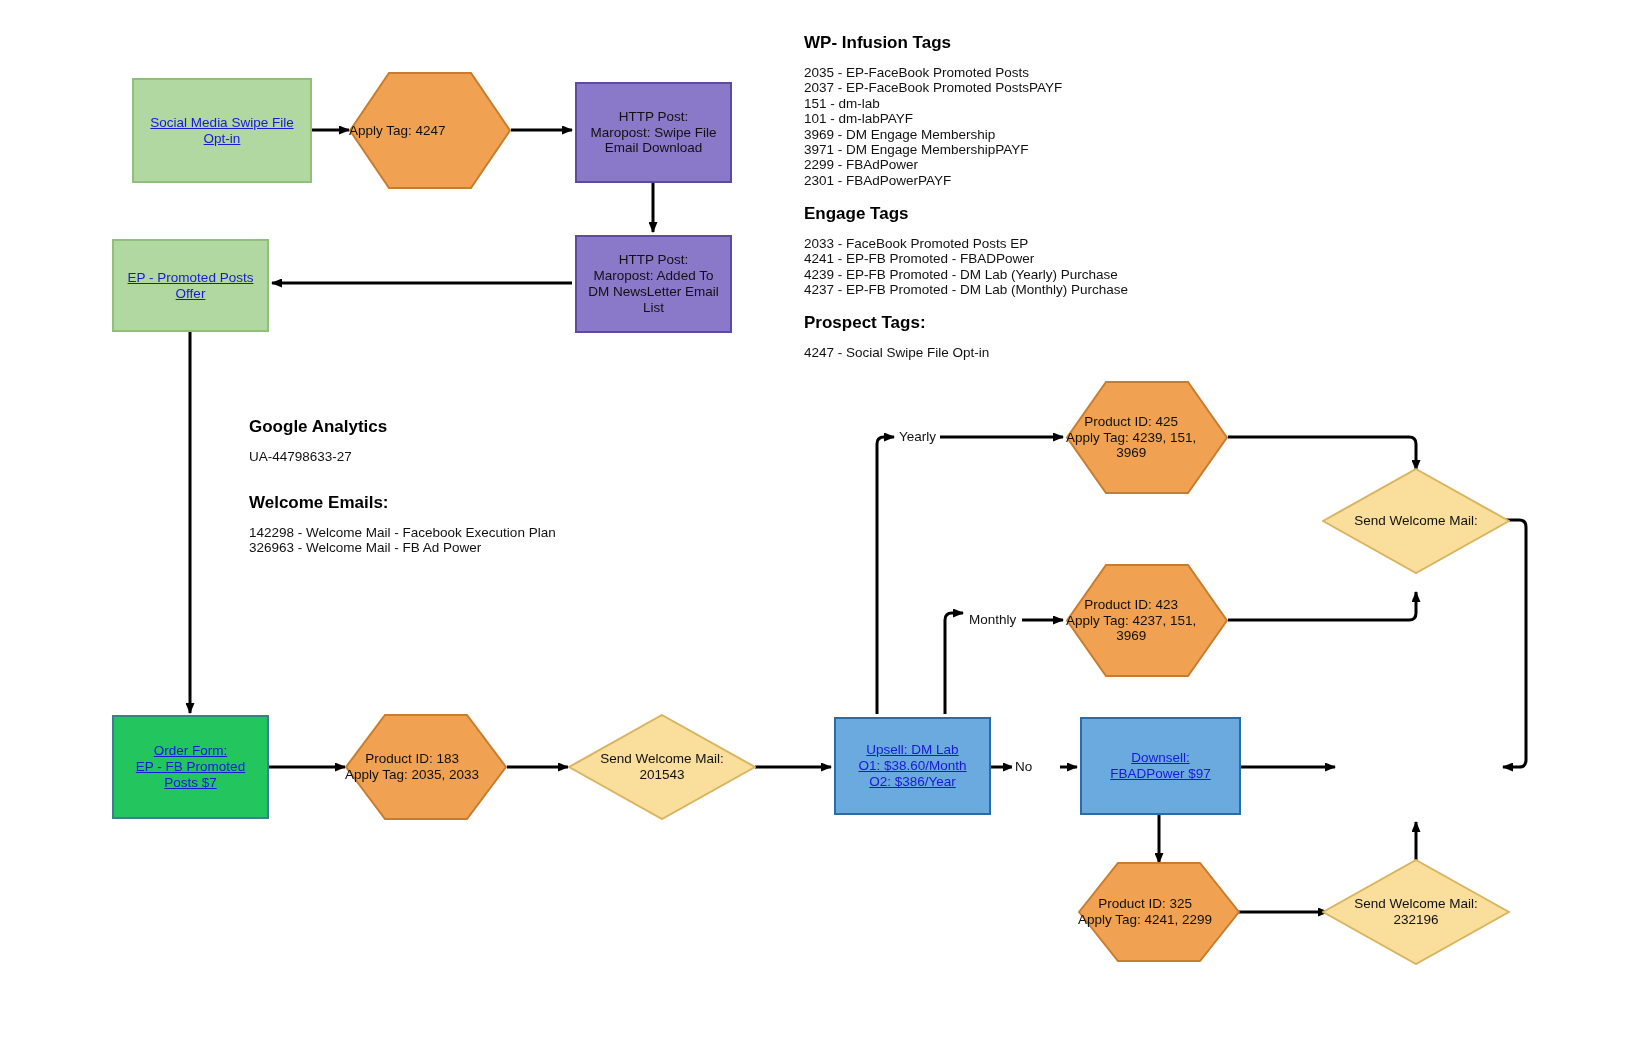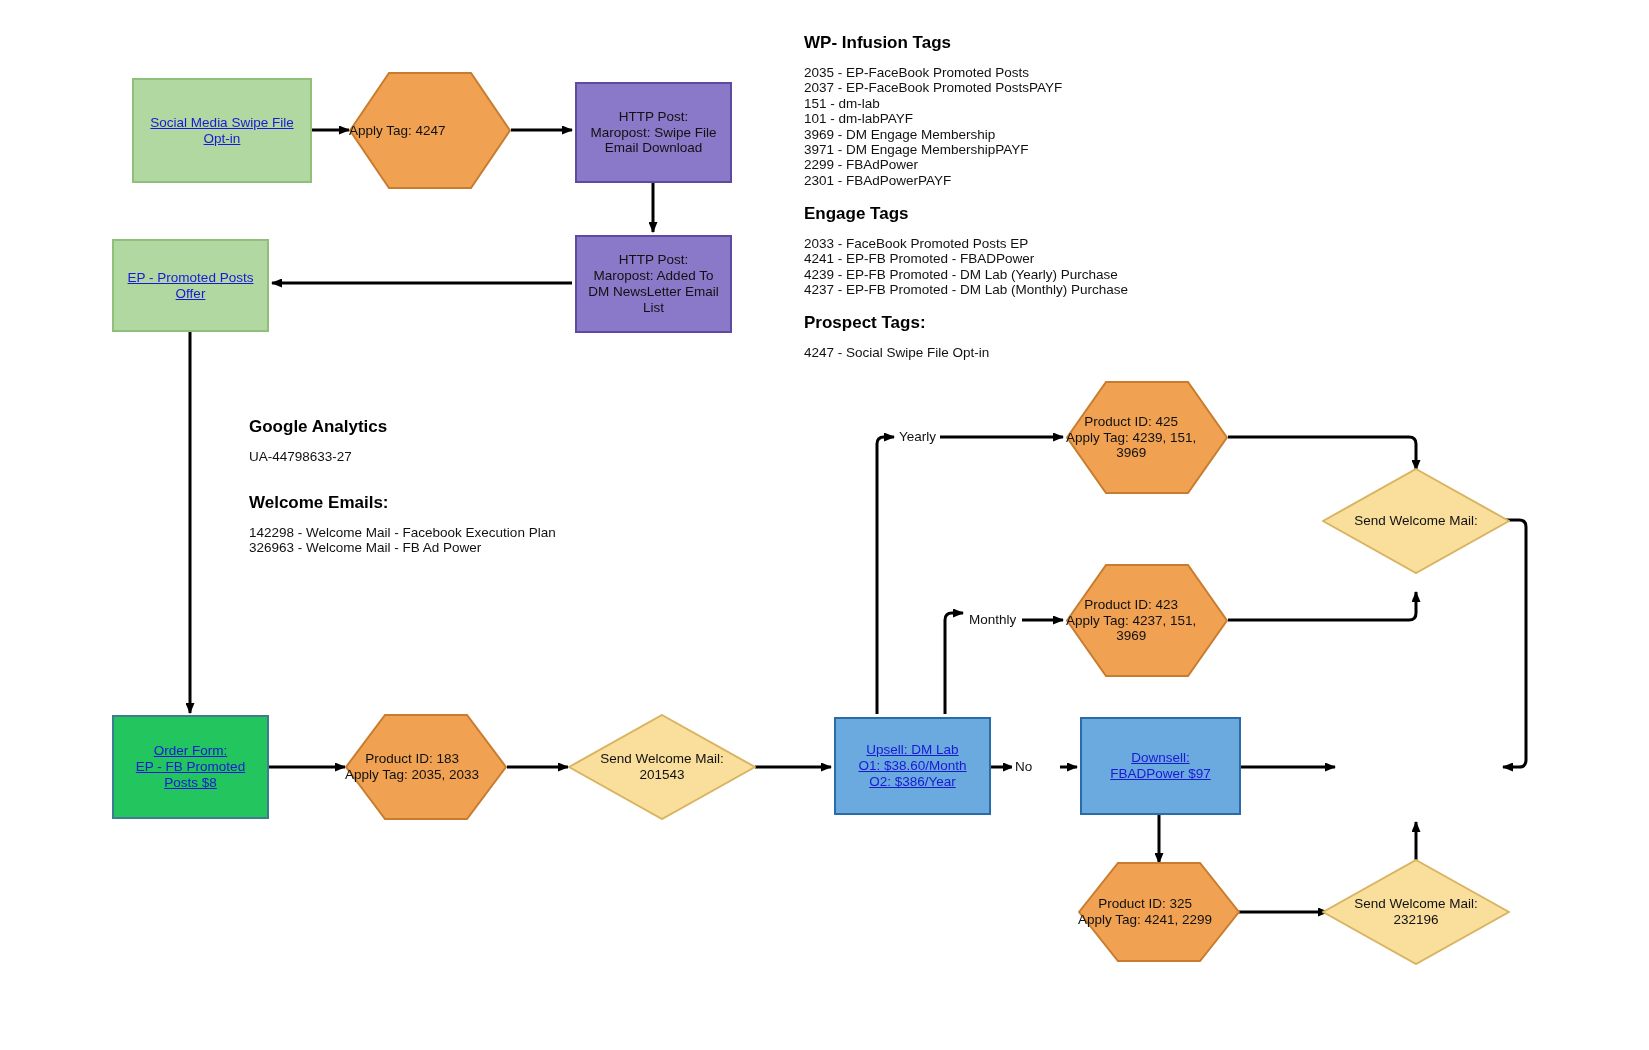--- a/index.html
+++ b/index.html
@@ -112,21 +112,21 @@
 
   <div class="node rect purple" style="left:575px;top:235px;width:157px;height:98px;">
     <span class="txt"><span>HTTP Post:</span><br><span>Maropost: Added To</span><br><span>DM NewsLetter Email</span><br><span>List</span></span>
   </div>
 
   <div class="node rect green" style="left:112px;top:239px;width:157px;height:93px;">
     <span class="txt link"><span>EP - Promoted Posts </span><br><span>Offer</span></span>
   </div>
 
   <div class="node rect teal" style="left:112px;top:715px;width:157px;height:104px;">
-    <span class="txt link"><span>Order Form:</span><br><span>EP - FB Promoted </span><br><span>Posts $8</span></span>
+    <span class="txt link"><span>Order Form:</span><br><span>EP - FB Promoted </span><br><span>Posts $7</span></span>
   </div>
 
   <div class="hex" style="left:345px;top:714px;width:162px;height:106px;background:none;">
     <svg class="hexshape" viewBox="0 0 162 106" preserveAspectRatio="none">
       <polygon points="40,1 122,1 161,53 122,105 40,105 1,53" fill="#f0a252" stroke="#c77c2e" stroke-width="2"></polygon>
     </svg>
     <div class="hexlabel">
         <span><span>Product ID: 183</span><br><span>Apply Tag: 2035, 2033</span></span>
       </div>
   </div>

